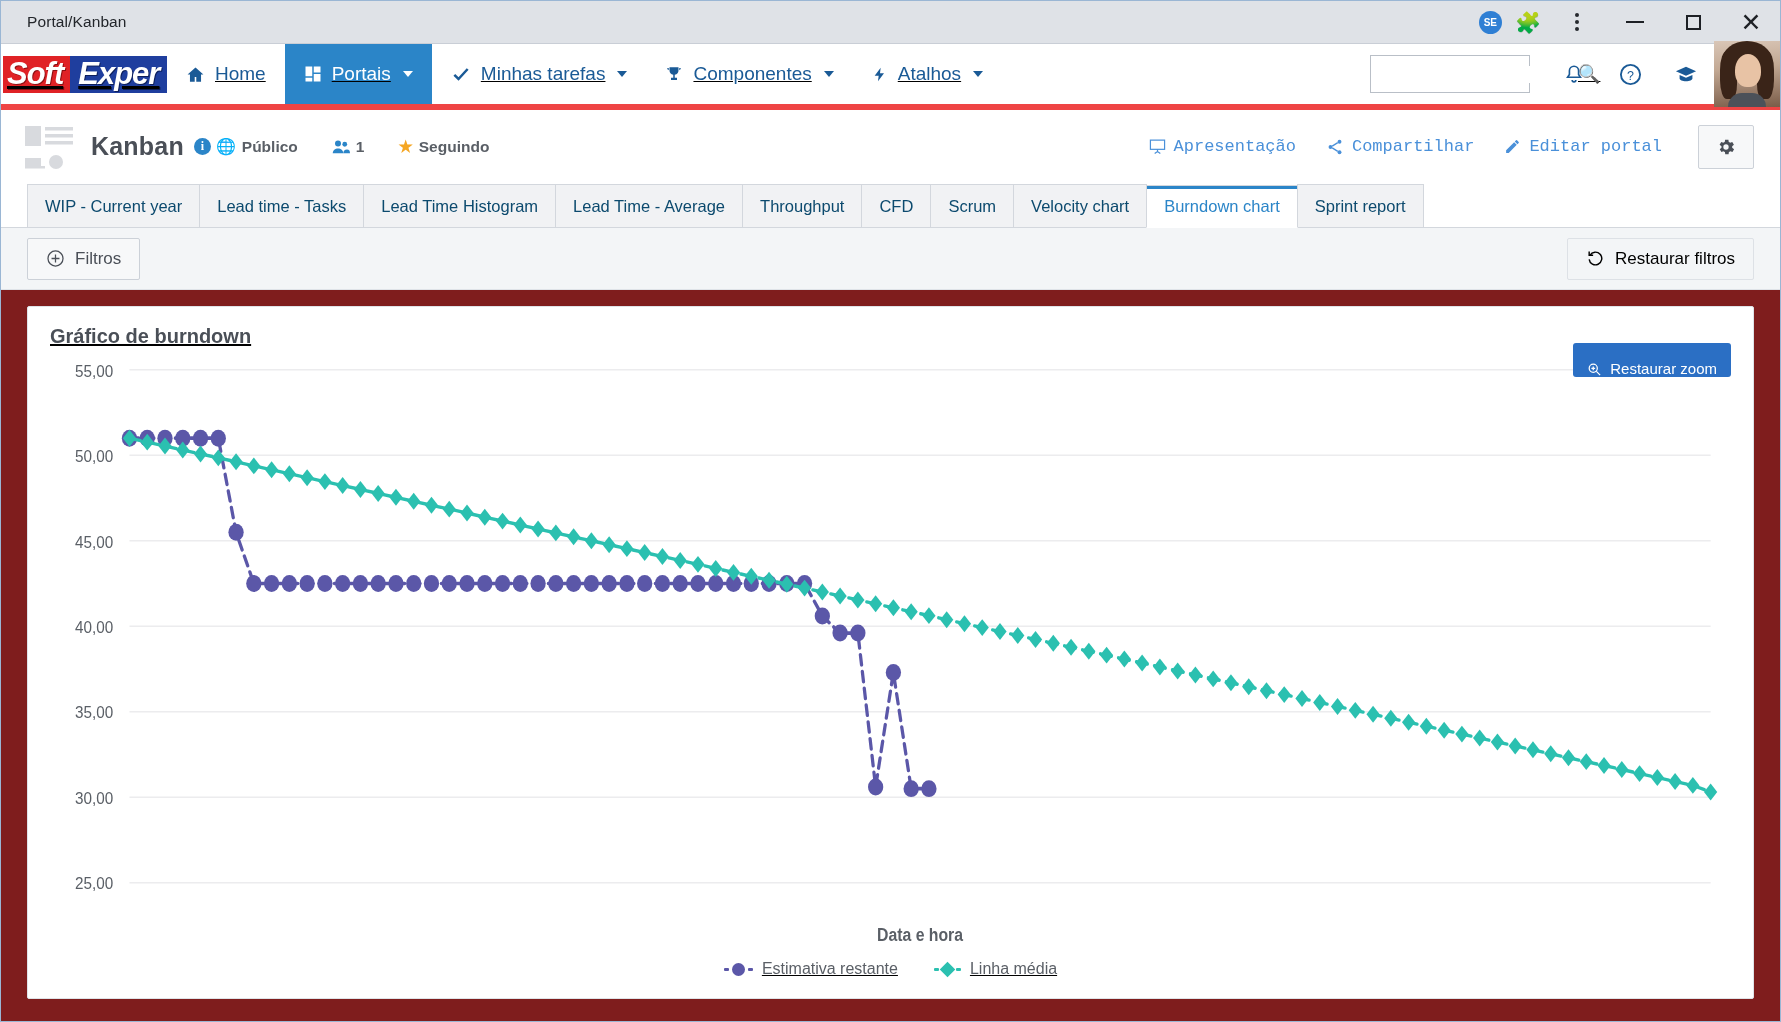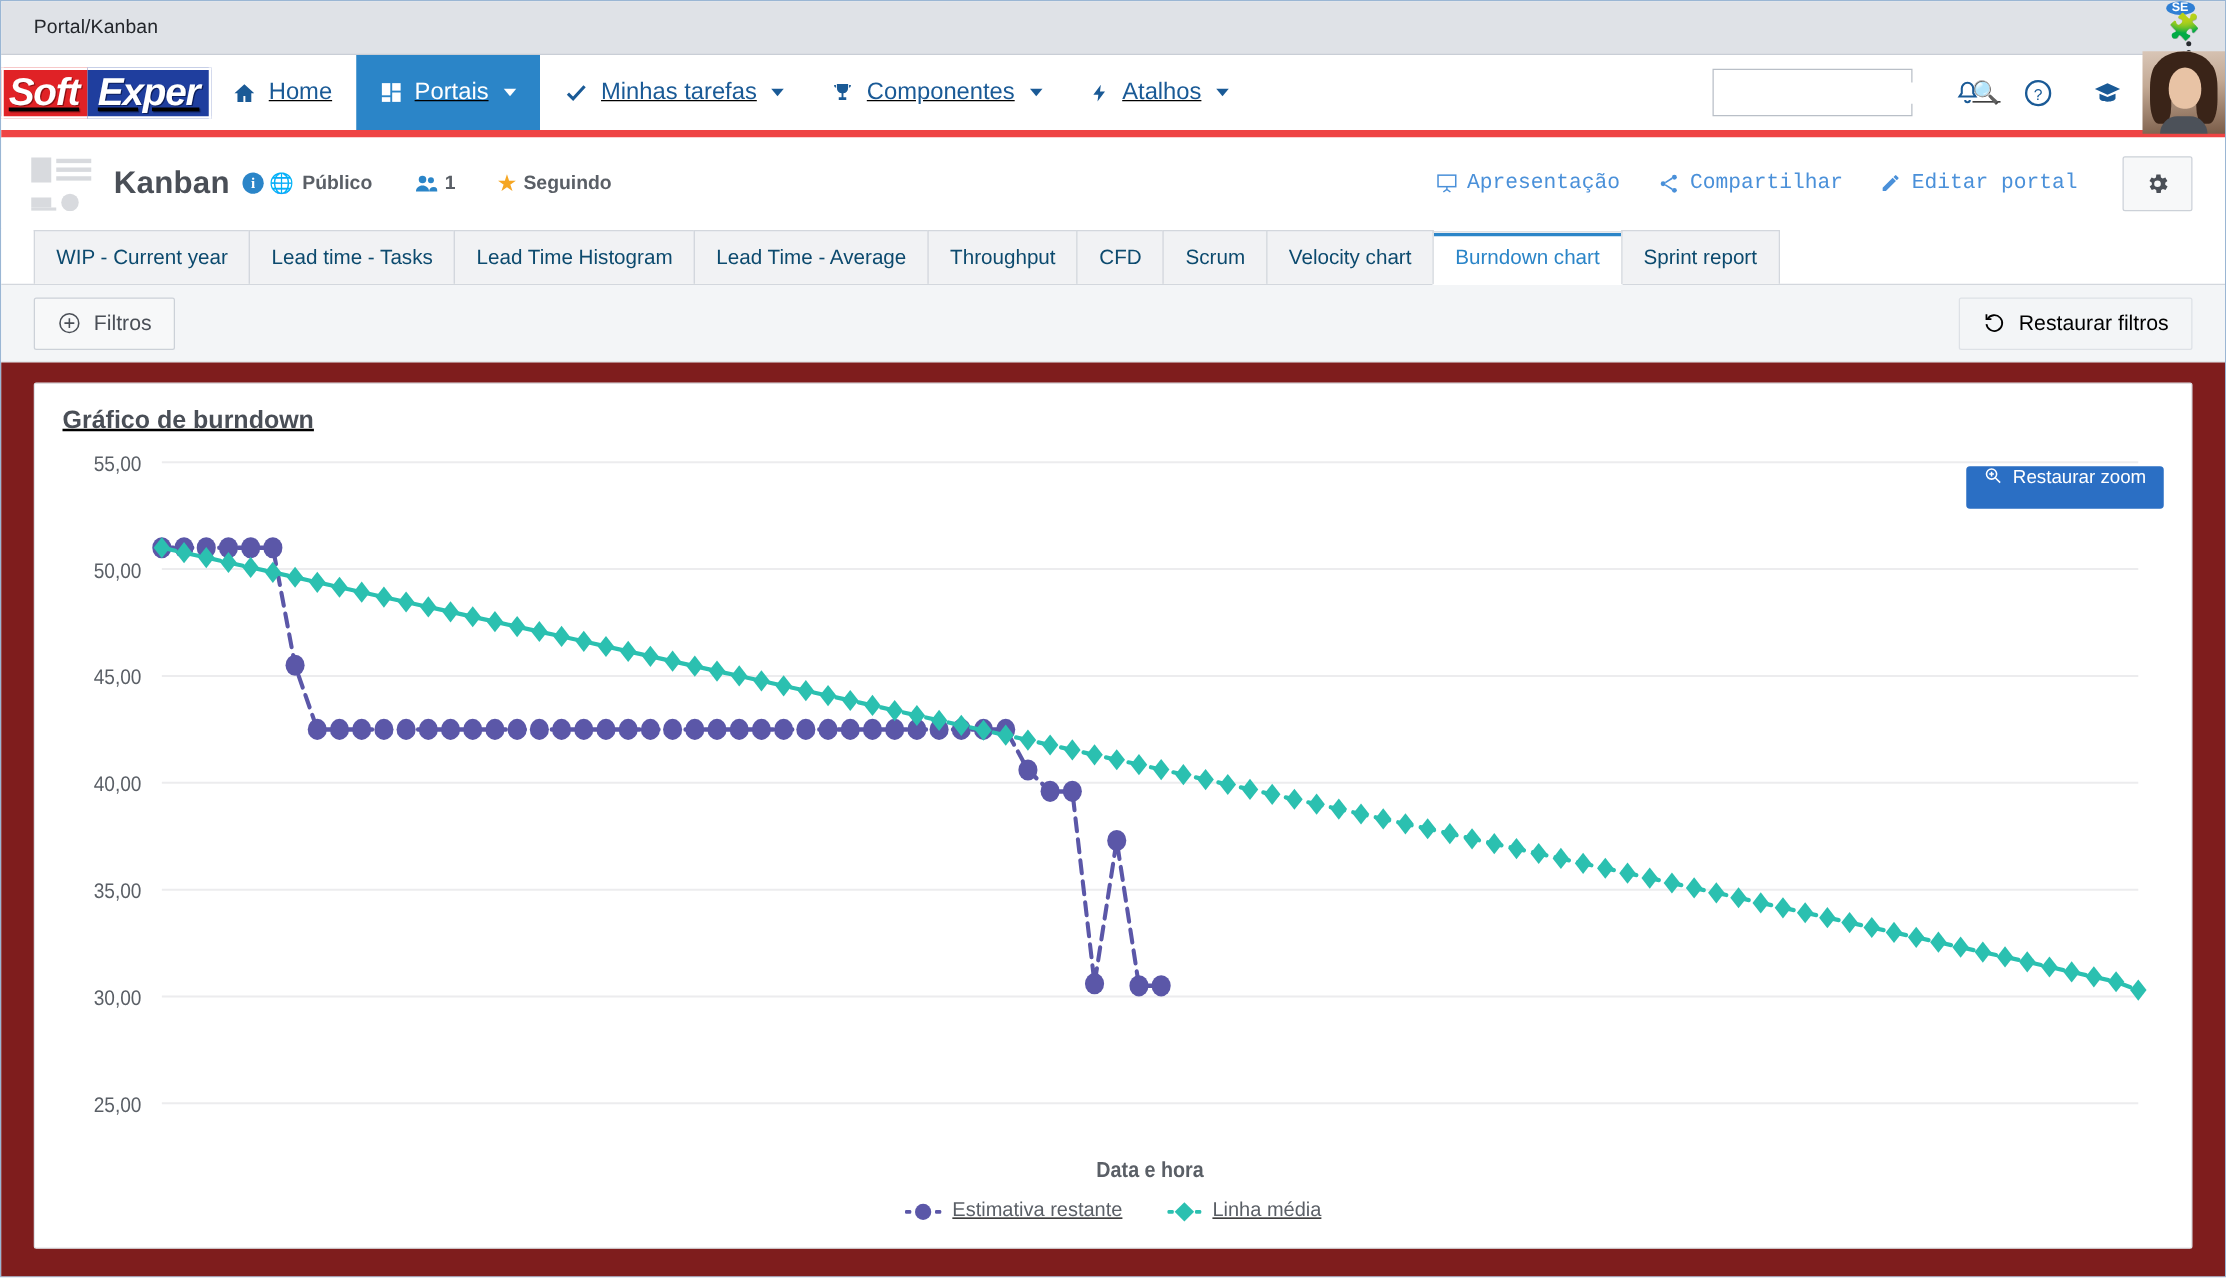--- a/index.html
+++ b/index.html
@@ -19,21 +19,21 @@
   
   .titlebar {
     height: 43px; min-height: 43px;
     background: #dfe2e7;
     display: flex; align-items: center;
     padding: 0 0 0 26px;
     border-bottom: 1px solid #c9ced6;
     position: relative;
   }
   .titlebar-text { font-size: 15.5px; color: #23262b; letter-spacing: .1px; }
-  .titlebar-right { margin-left: auto; display: flex; align-items: center; height: 100%; flex-direction: column; }
+  .titlebar-right { margin-left: auto; display: flex; align-items: center; height: 100%; }
   .tb-btn {
     width: 58px; height: 43px; display: flex; align-items: center; justify-content: center;
     color: #31353b;
   }
   .se-badge {
     width: 23px; height: 23px; border-radius: 50%;
     background: #2f7fd4; color: #fff; font-size: 10px; font-weight: bold;
     display: flex; align-items: center; justify-content: center;
     margin-right: 14px;
   }
@@ -163,23 +163,23 @@
 
   
   .content { flex: 1; background: #7f1d1d; padding: 16px 26px 22px 26px; overflow: hidden; text-decoration: underline; }
   .card {
     background: #fff; border: 1px solid #dfe3e8; border-radius: 2px;
     height: 100%; padding: 18px 22px 10px 22px; position: relative;
     display: flex; flex-direction: column;
   }
   .card-title { font-size: 20px; font-weight: bold; color: #4a4f57; margin-bottom: 6px; }
   .btn-zoom {
-    position: absolute; right: 22px; top: 66px;
+    position: absolute; right: 22px; top: 36px;
     height: 34px; padding: 0 14px; background: #2b6fc4; color: #fff;
-    display: flex; align-items: flex-start; gap: 8px; font-size: 15px;
+    display: flex; align-items: flex-end; gap: 8px; font-size: 15px;
     border-radius: 3px; cursor: pointer; z-index: 5; margin-left: 12px;
   }
   .chart-wrap { flex: 1; position: relative; }
   .chart-svg { width: 100%; height: 100%; display: block; }
   .axis-label { font-size: 15.5px; fill: #5a5f66; font-weight: bold; }
   .tick-label { font-size: 15px; fill: #5a5f66; }
   .legend-row {
     display: flex; justify-content: center; align-items: center; gap: 36px;
     padding-bottom: 10px; margin-top: -4px;
   }

